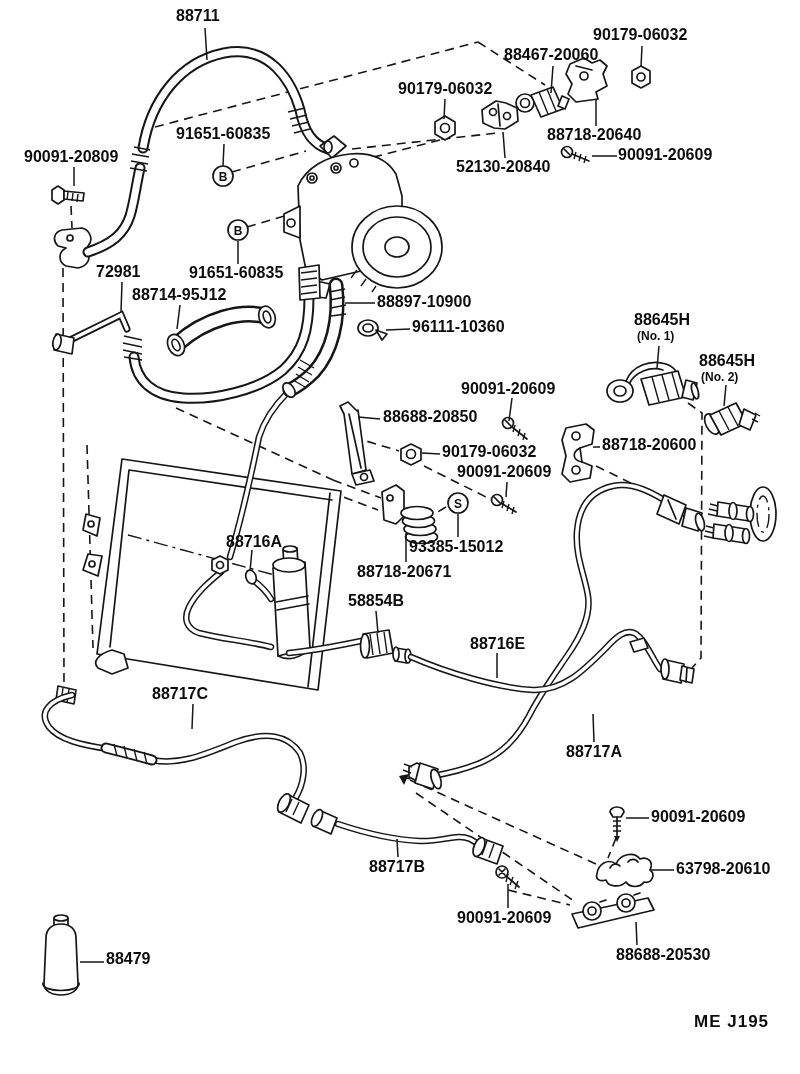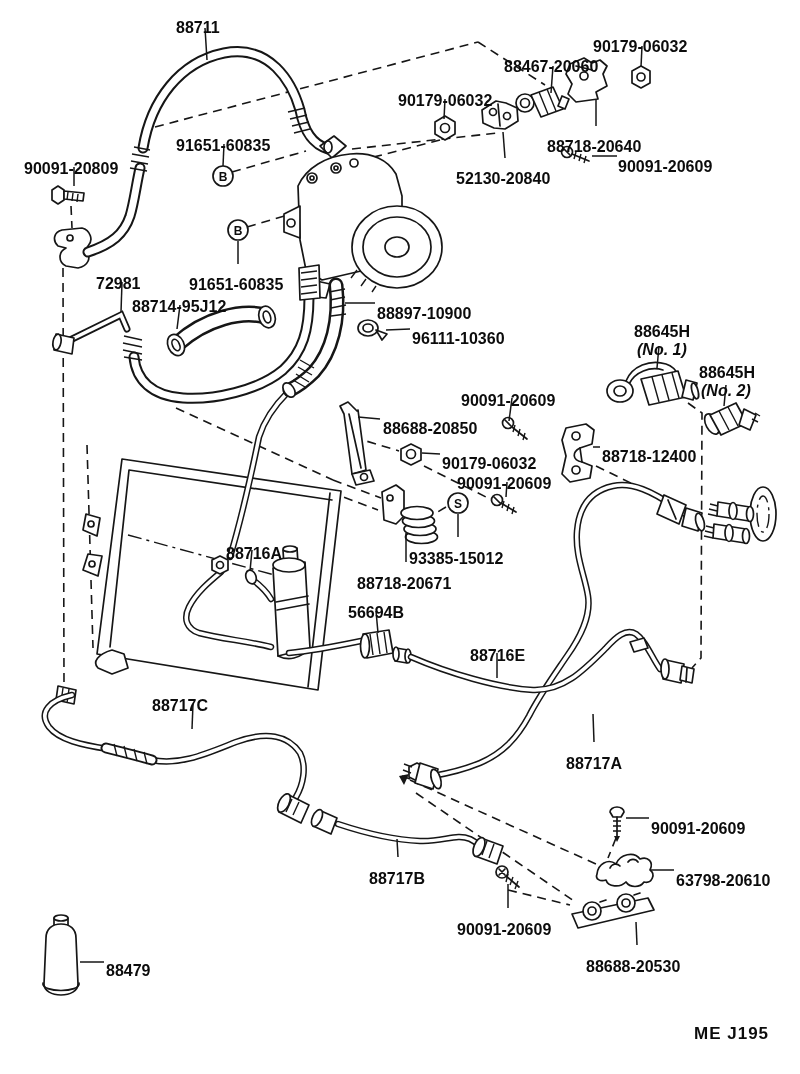--- a/index.html
+++ b/index.html
@@ -1,21 +1,21 @@
 <!DOCTYPE html>
 <html><head>
 <meta charset="utf-8">
 <style>
   html,body{margin:0;padding:0;background:#fff;}
   .stage{position:relative;width:800px;height:1074px;background:#fff;overflow:hidden;
          font-family:"Liberation Sans",sans-serif;}
   .stage svg{position:absolute;left:0;top:0;}
   .lbl{position:absolute;font-weight:bold;font-size:16px;line-height:1;color:#0c0c0c;
-       white-space:nowrap;letter-spacing:0;margin-top:12px;}
-  .lbl.small{font-size:16px;font-style:italic;}
+       white-space:nowrap;letter-spacing:0;}
+  .lbl.small{font-size:12px;}
   .lbl.code{font-size:17px;letter-spacing:1px;}
   
   .ln{fill:none;stroke:#161616;stroke-width:1.7;stroke-linecap:round;stroke-linejoin:round;}
   .fl{fill:#ffffff;stroke:#161616;stroke-width:1.7;stroke-linejoin:round;}
   .dsh{fill:none;stroke:#161616;stroke-width:1.6;stroke-dasharray:9 6;}
   .dd{fill:none;stroke:#161616;stroke-width:1.4;stroke-dasharray:14 5 3 5;}
   .ldr{fill:none;stroke:#161616;stroke-width:1.5;}
   .to{fill:none;stroke:#161616;stroke-linecap:round;}
   .ti{fill:none;stroke:#ffffff;stroke-linecap:round;}
   .rib{fill:none;stroke:#161616;stroke-width:1.4;}
@@ -417,29 +417,29 @@
 <div class="lbl" style="left:132px;top:287px">88714-95J12</div>
 <div class="lbl" style="left:377px;top:294px">88897-10900</div>
 <div class="lbl" style="left:412px;top:319px">96111-10360</div>
 <div class="lbl" style="left:634px;top:312px">88645H</div>
 <div class="lbl small" style="left:637px;top:330px">(No. 1)</div>
 <div class="lbl" style="left:699px;top:353px">88645H</div>
 <div class="lbl small" style="left:701px;top:371px">(No. 2)</div>
 <div class="lbl" style="left:461px;top:381px">90091-20609</div>
 <div class="lbl" style="left:383px;top:409px">88688-20850</div>
 <div class="lbl" style="left:442px;top:444px">90179-06032</div>
-<div class="lbl" style="left:602px;top:437px">88718-12400</div>
+<div class="lbl" style="left:602px;top:437px">88718-20600</div>
 <div class="lbl" style="left:457px;top:464px">90091-20609</div>
 <div class="lbl" style="left:409px;top:539px">93385-15012</div>
 <div class="lbl" style="left:357px;top:564px">88718-20671</div>
 <div class="lbl" style="left:226px;top:534px">88716A</div>
-<div class="lbl" style="left:348px;top:593px">56694B</div>
+<div class="lbl" style="left:348px;top:593px">58854B</div>
 <div class="lbl" style="left:470px;top:636px">88716E</div>
 <div class="lbl" style="left:152px;top:686px">88717C</div>
 <div class="lbl" style="left:566px;top:744px">88717A</div>
 <div class="lbl" style="left:651px;top:809px">90091-20609</div>
 <div class="lbl" style="left:369px;top:859px">88717B</div>
 <div class="lbl" style="left:676px;top:861px">63798-20610</div>
 <div class="lbl" style="left:457px;top:910px">90091-20609</div>
-<div class="lbl" style="left:586px;top:947px">88688-20530</div>
+<div class="lbl" style="left:616px;top:947px">88688-20530</div>
 <div class="lbl" style="left:106px;top:951px">88479</div>
 <div class="lbl code" style="left:694px;top:1013px">ME J195</div>
 </div>
 
 </body></html>

